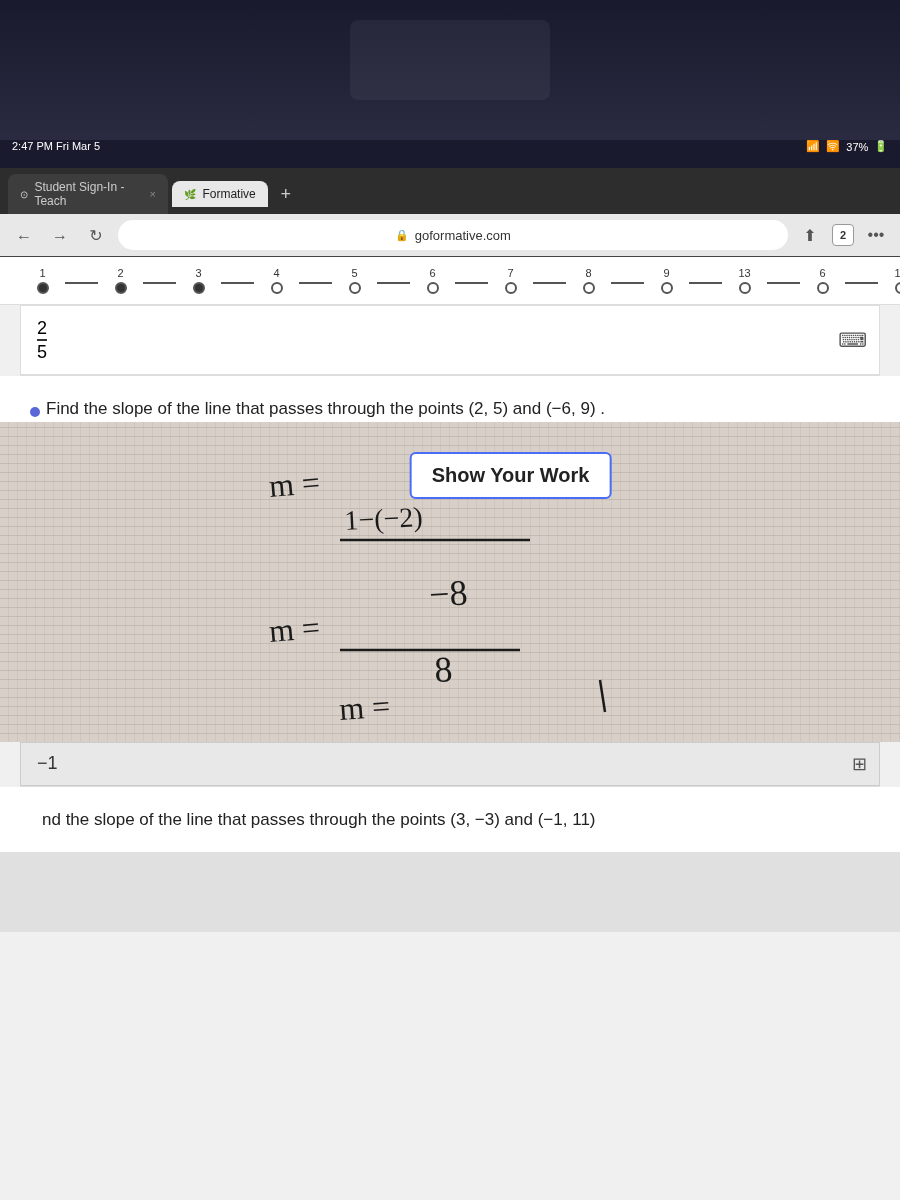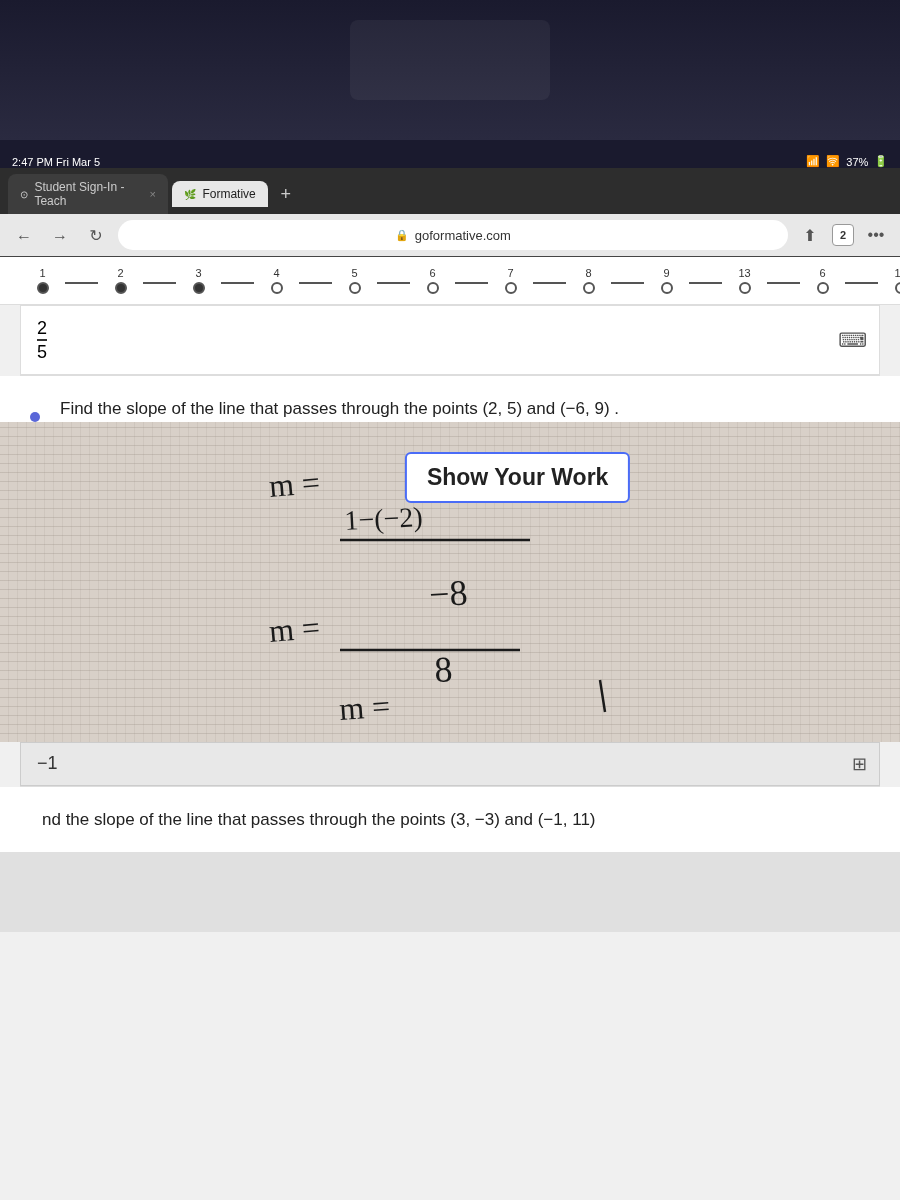--- a/index.html
+++ b/index.html
@@ -10,21 +10,21 @@
       background: #1a1a2e;
       font-family: -apple-system, BlinkMacSystemFont, 'Segoe UI', Arial, sans-serif;
       position: relative;
     }
 
     
     .status-bar {
       background: #1a1a2e;
       height: 28px;
       display: flex;
-      align-items: flex-end;
+      align-items: flex-start;
       justify-content: space-between;
       padding: 0 12px;
       color: #fff;
       font-size: 11px;
     }
     .status-right { display: flex; align-items: center; gap: 6px; font-size: 11px; }
 
     
     .browser-chrome {
       background: #2d2d2d;
@@ -187,22 +187,22 @@
     }
 
     
     .question-section {
       background: #fff;
       margin: 0;
       padding: 20px 30px 0;
     }
     .question-bullet {
       display: flex;
-      align-items: flex-end;
-      gap: 20px;
+      align-items: center;
+      gap: 6px;
     }
     .bullet-dot {
       width: 10px; height: 10px;
       border-radius: 50%;
       background: #5a67d8;
       margin-top: 6px;
       flex-shrink: 0;
     }
     .question-text {
       font-size: 17px;
@@ -242,21 +242,21 @@
     
     .show-work-btn {
       position: absolute;
       top: 30px;
       left: 50%;
       transform: translateX(-20%);
       background: #fff;
       border: 2px solid #4a6cf7;
       border-radius: 6px;
       padding: 10px 20px;
-      font-size: 23px;
+      font-size: 20px;
       font-weight: 600;
       color: #222;
       cursor: pointer;
       z-index: 10;
     }
 
     
     .math-writing {
       position: absolute;
       top: 0; left: 0; right: 0; bottom: 0;

